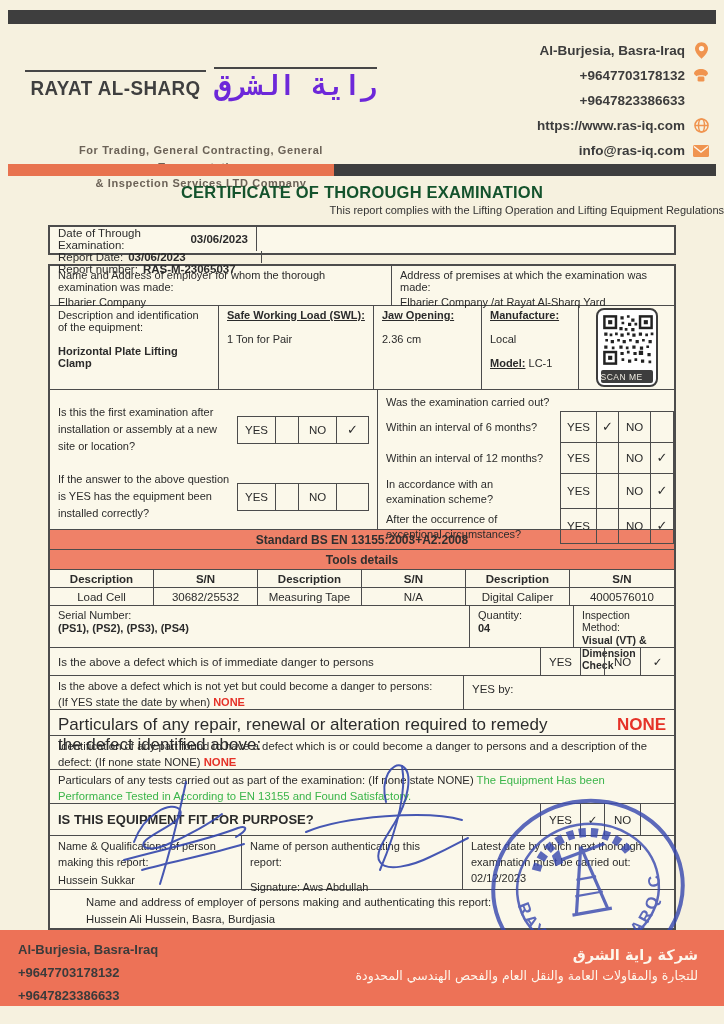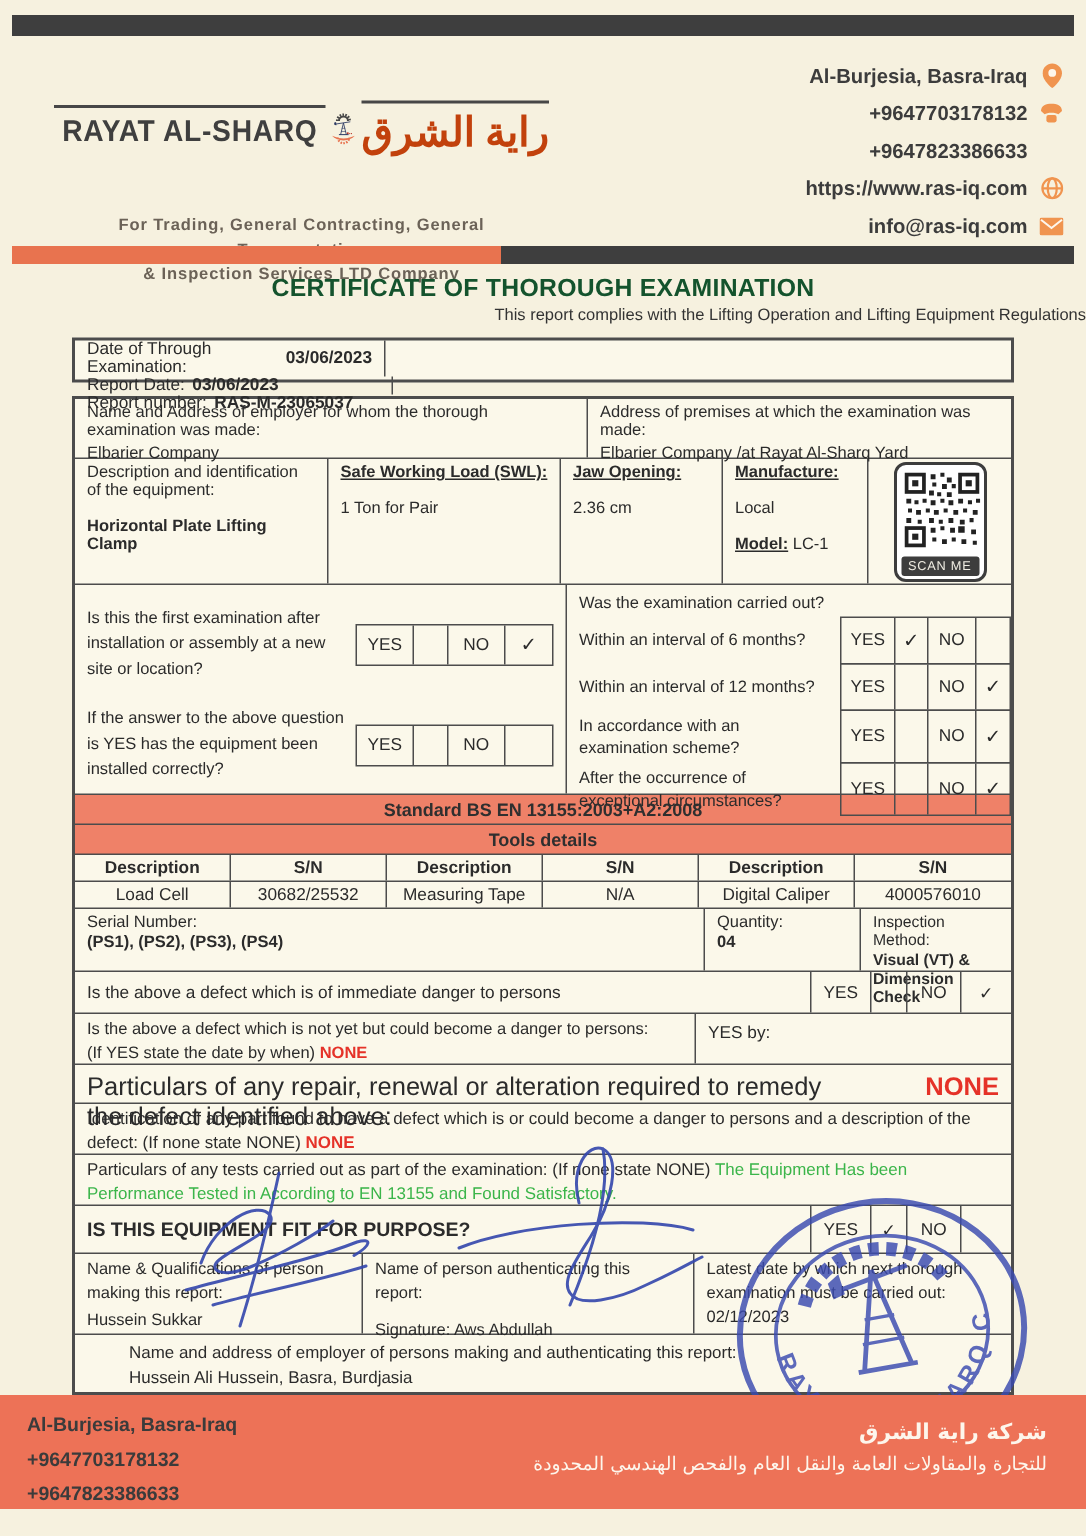--- a/index.html
+++ b/index.html
@@ -8,21 +8,21 @@
   .page { position:relative; width:724px; height:1024px; background:#f6f1df; overflow:hidden; color:#2b2b2b; }
 
   
   .topbar { margin:10px 8px 0 8px; height:14px; background:#3e3e3e; }
   .letterhead { height:140px; display:flex; justify-content:space-between; padding:8px 14px 0 36px; }
   .logo-block { width:330px; text-align:center; }
   .logo-main { display:flex; align-items:center; justify-content:center; gap:4px; }
   .logo-col { display:flex; flex-direction:column; }
   .logo-line { border-top:2px solid #474747; width:100%; margin-bottom:5px; }
   .logo-en { font-size:20px; font-weight:800; letter-spacing:.5px; color:#3f3f3f; white-space:nowrap; transform:scaleX(.94); }
-  .logo-ar { font-size:27px; font-weight:bold; color:#c2410c; font-family:Liberation Serif, serif; white-space:nowrap; line-height:1.1; }
+  .logo-ar { font-size:27px; font-weight:bold; color:#6d28d9; font-family:Liberation Mono, monospace; white-space:nowrap; line-height:1.1; }
   .tagline { margin-top:4px; font-size:11px; font-weight:bold; color:#6b6257; letter-spacing:.6px; line-height:1.5; }
   .contacts { display:flex; flex-direction:column; justify-content:flex-start; padding-top:6px; }
   .contact-row { display:flex; justify-content:flex-end; align-items:center; gap:7px; height:25px; font-size:13.5px; font-weight:600; color:#3c3c3c; }
   .icon-slot { width:18px; display:flex; justify-content:center; }
 
   
   .divider { margin:0 8px; height:12px; display:flex; }
   .divider-orange { width:46%; background:#e8734f; }
   .divider-dark { width:54%; background:#3e3e3e; }
   .doc-title { margin-top:7px; text-align:center; font-size:16.5px; font-weight:bold; letter-spacing:.2px; color:#14532d; }
@@ -49,21 +49,21 @@
   .r-employer .val { margin-top:3px; }
 
   .r-equip { height:84px; }
   .r-equip .c1 { width:169px; }
   .r-equip .c2 { width:155px; }
   .r-equip .c3 { width:108px; }
   .r-equip .c4 { width:97px; }
   .r-equip .c5 { flex:1; display:flex; align-items:center; justify-content:center; padding:3px; }
   .r-equip .val { margin-top:12px; }
   .qr-frame { border:2px solid #3d3d3d; border-radius:8px; background:#fff; padding:3px 3px 2px 3px; width:62px; }
-  .qr-label { margin-top:1px; background:#3d3d3d; color:#efece2; font-size:8.5px; letter-spacing:.5px; text-align:center; border-radius:2px; padding:1.5px 0; }
+  .qr-label { margin-top:1px; background:#3d3d3d; color:#efece2; font-size:8.5px; letter-spacing:.5px; border-radius:2px; padding:1.5px 0; }
 
   .r-questions { height:140px; }
   .q-left { width:328px; border-right:1.5px solid #4c4c4c; padding:6px 8px; }
   .q-right { flex:1; padding:4px 0 4px 8px; }
   .q-item { display:flex; align-items:center; }
   .q-text { line-height:1.55; }
   .chkgrid { display:flex; border:1.5px solid #4c4c4c; height:28px; flex-shrink:0; }
   .chk-cell { border-right:1.5px solid #4c4c4c; display:flex; align-items:center; justify-content:center; font-size:11.5px; }
   .chk-cell:last-child { border-right:none; }
   .check { font-size:13px; }

